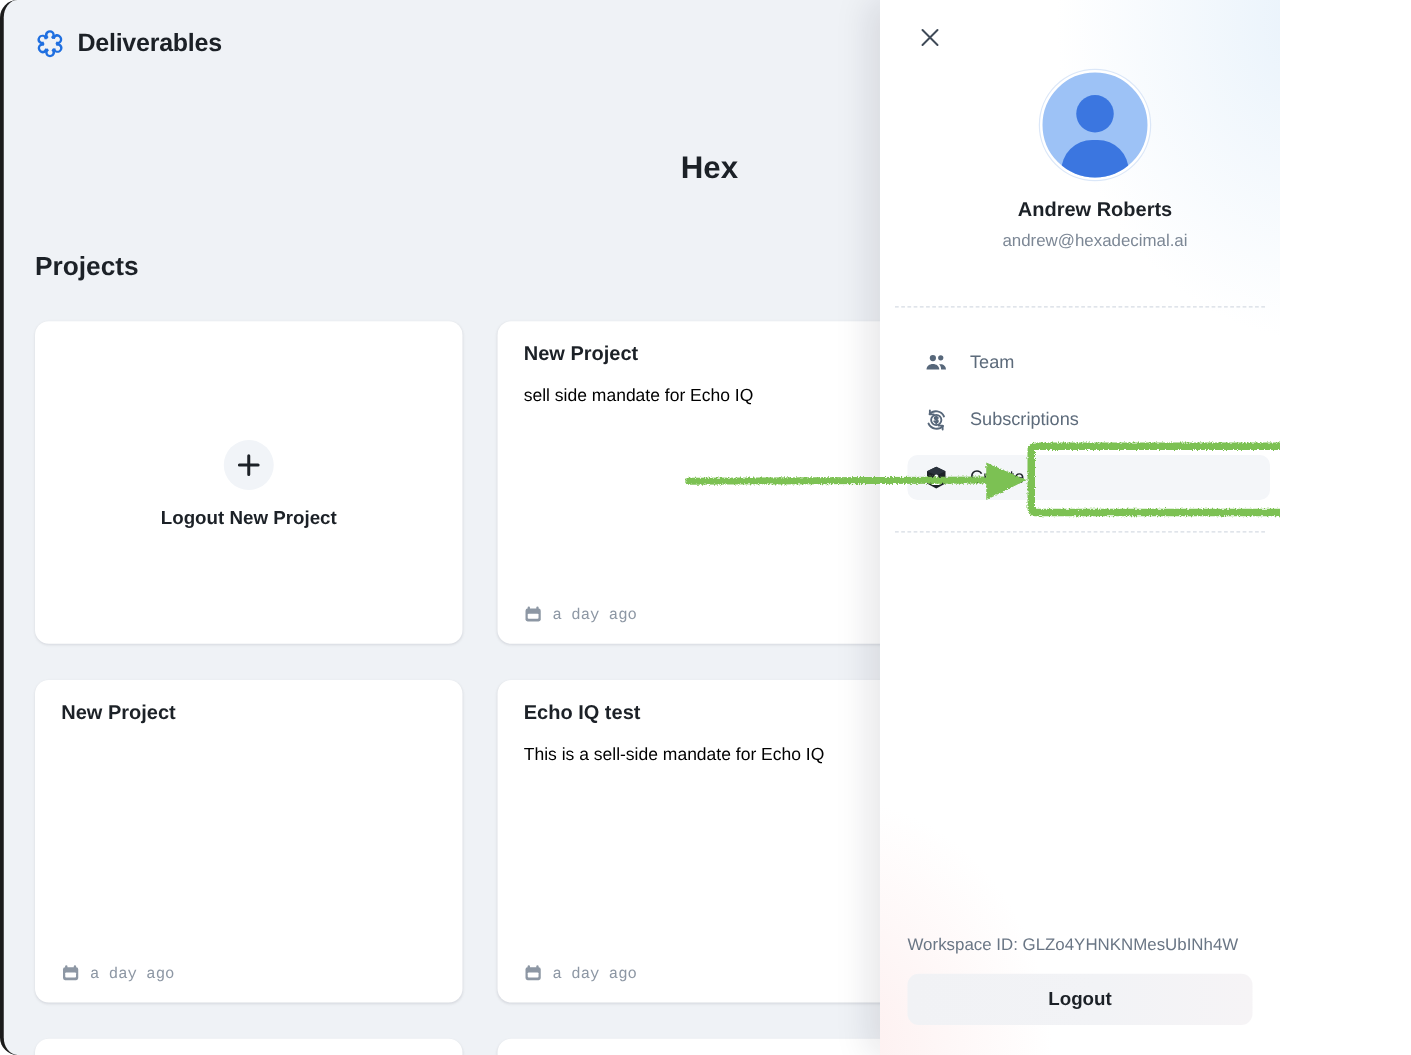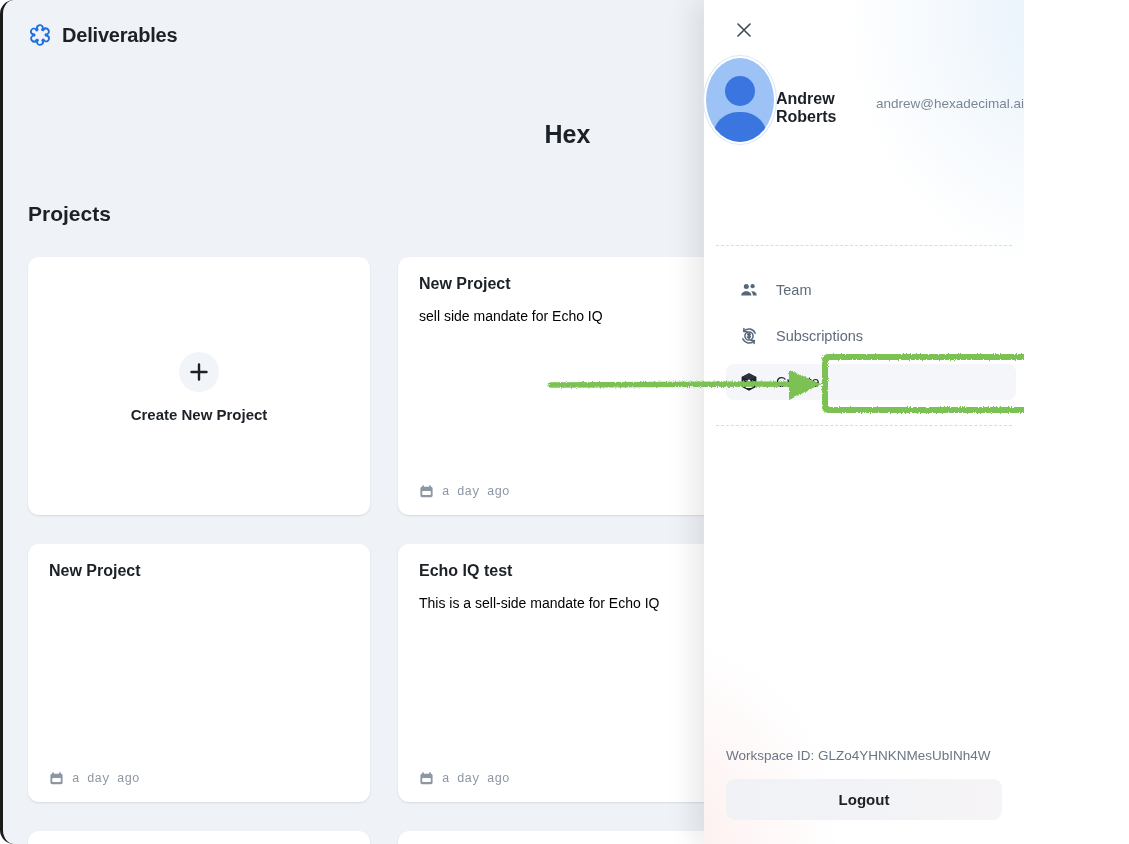--- a/index.html
+++ b/index.html
@@ -149,24 +149,24 @@
     left: 28px; top: 18px;
     width: 24px; height: 24px;
     display: flex;
     align-items: center;
     justify-content: center;
     cursor: pointer;
   }
 
   #profile-block {
     position: absolute;
-    left: 0; top: 56px;
+    left: 12px; top: 56px;
     width: 320px;
     display: flex;
-    flex-direction: row;
+    flex-direction: column;
     align-items: center;
   }
   #avatar {
     width: 88px; height: 88px;
     border-radius: 50%;
     background: #9dc2f6;
     border: 2px solid #ffffff;
     box-shadow: 0 0 0 1px #dbe7f8;
     display: flex;
     align-items: flex-end;
@@ -302,21 +302,21 @@
   <div id="section-title">Projects</div>
 
   <div id="project-grid">
 
     <div class="project-card create">
       <div class="plus-circle">
         <svg width="22" height="22" viewBox="0 0 22 22">
           <path d="M11 3.5v15M3.5 11h15" stroke="#1c2127" stroke-width="2.4" stroke-linecap="round"></path>
         </svg>
       </div>
-      <div class="create-label">Create New Project</div>
+      <div class="create-label">Logout New Project</div>
     </div>
 
     <div class="project-card">
       <div class="card-title">New Project</div>
       <div class="card-desc">sell side mandate for Echo IQ</div>
       <div class="card-footer">
         <svg class="cal-icon" width="15" height="15" viewBox="0 0 16 16">
           <rect x="1.5" y="3" width="13" height="11" rx="1.8" fill="#8d97a4"></rect>
           <rect x="3.3" y="1.3" width="2" height="3" rx="1" fill="#8d97a4"></rect>
           <rect x="10.7" y="1.3" width="2" height="3" rx="1" fill="#8d97a4"></rect>

